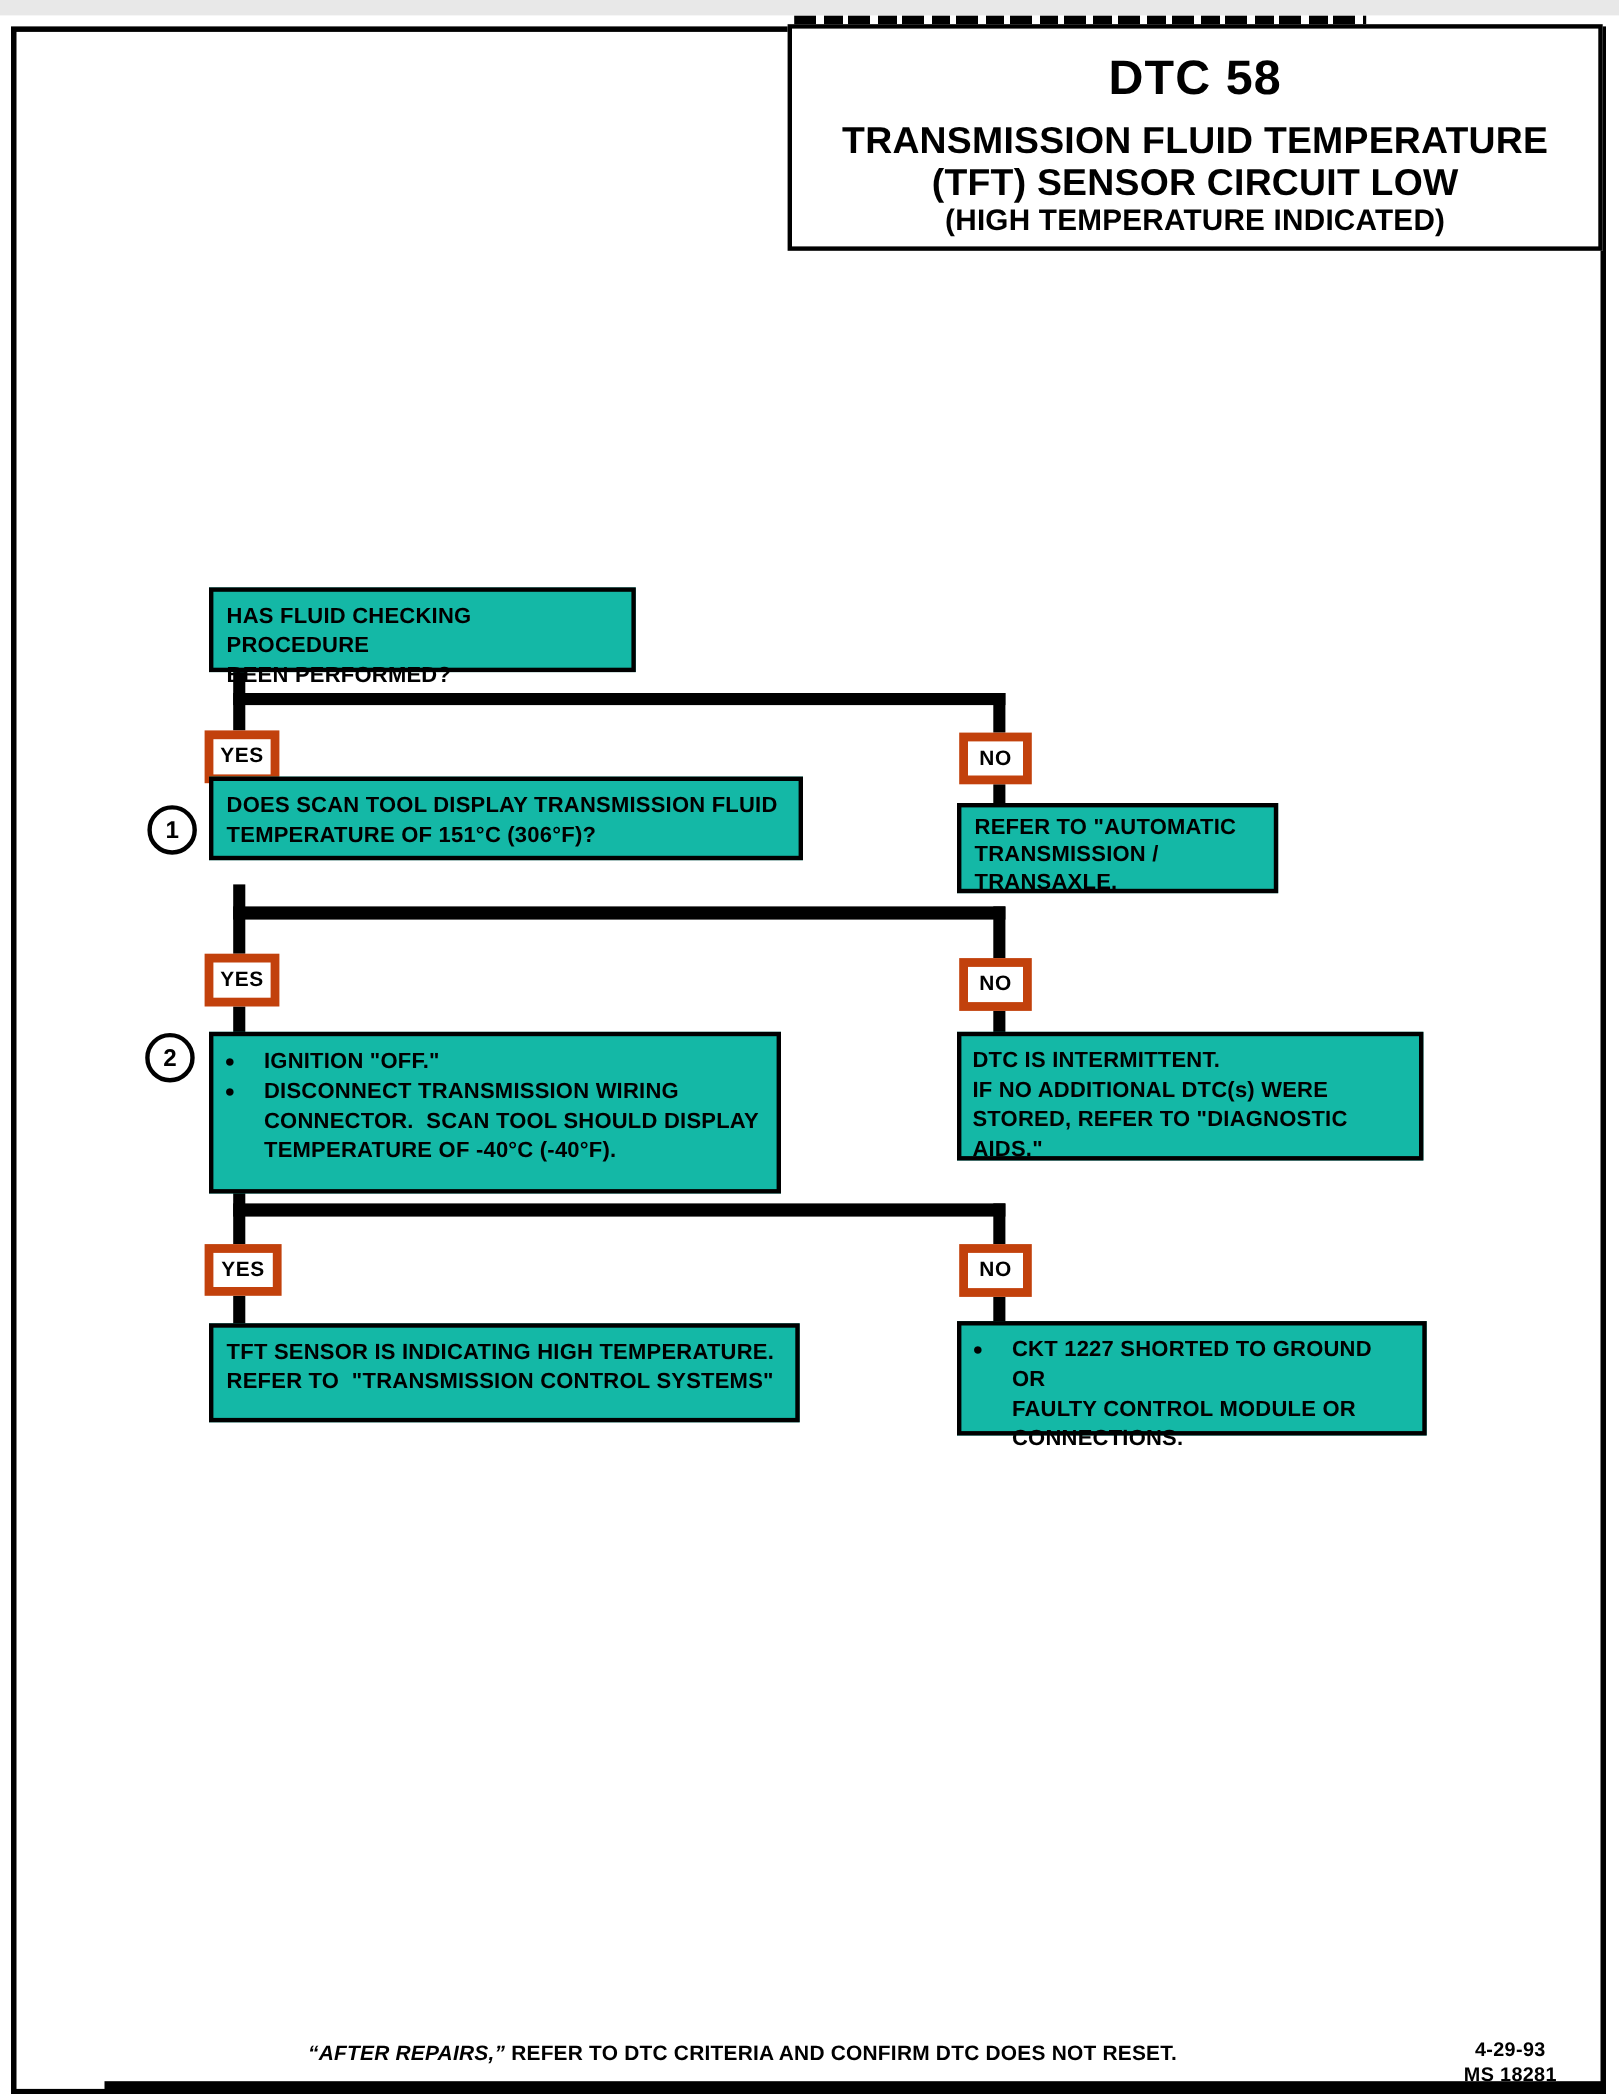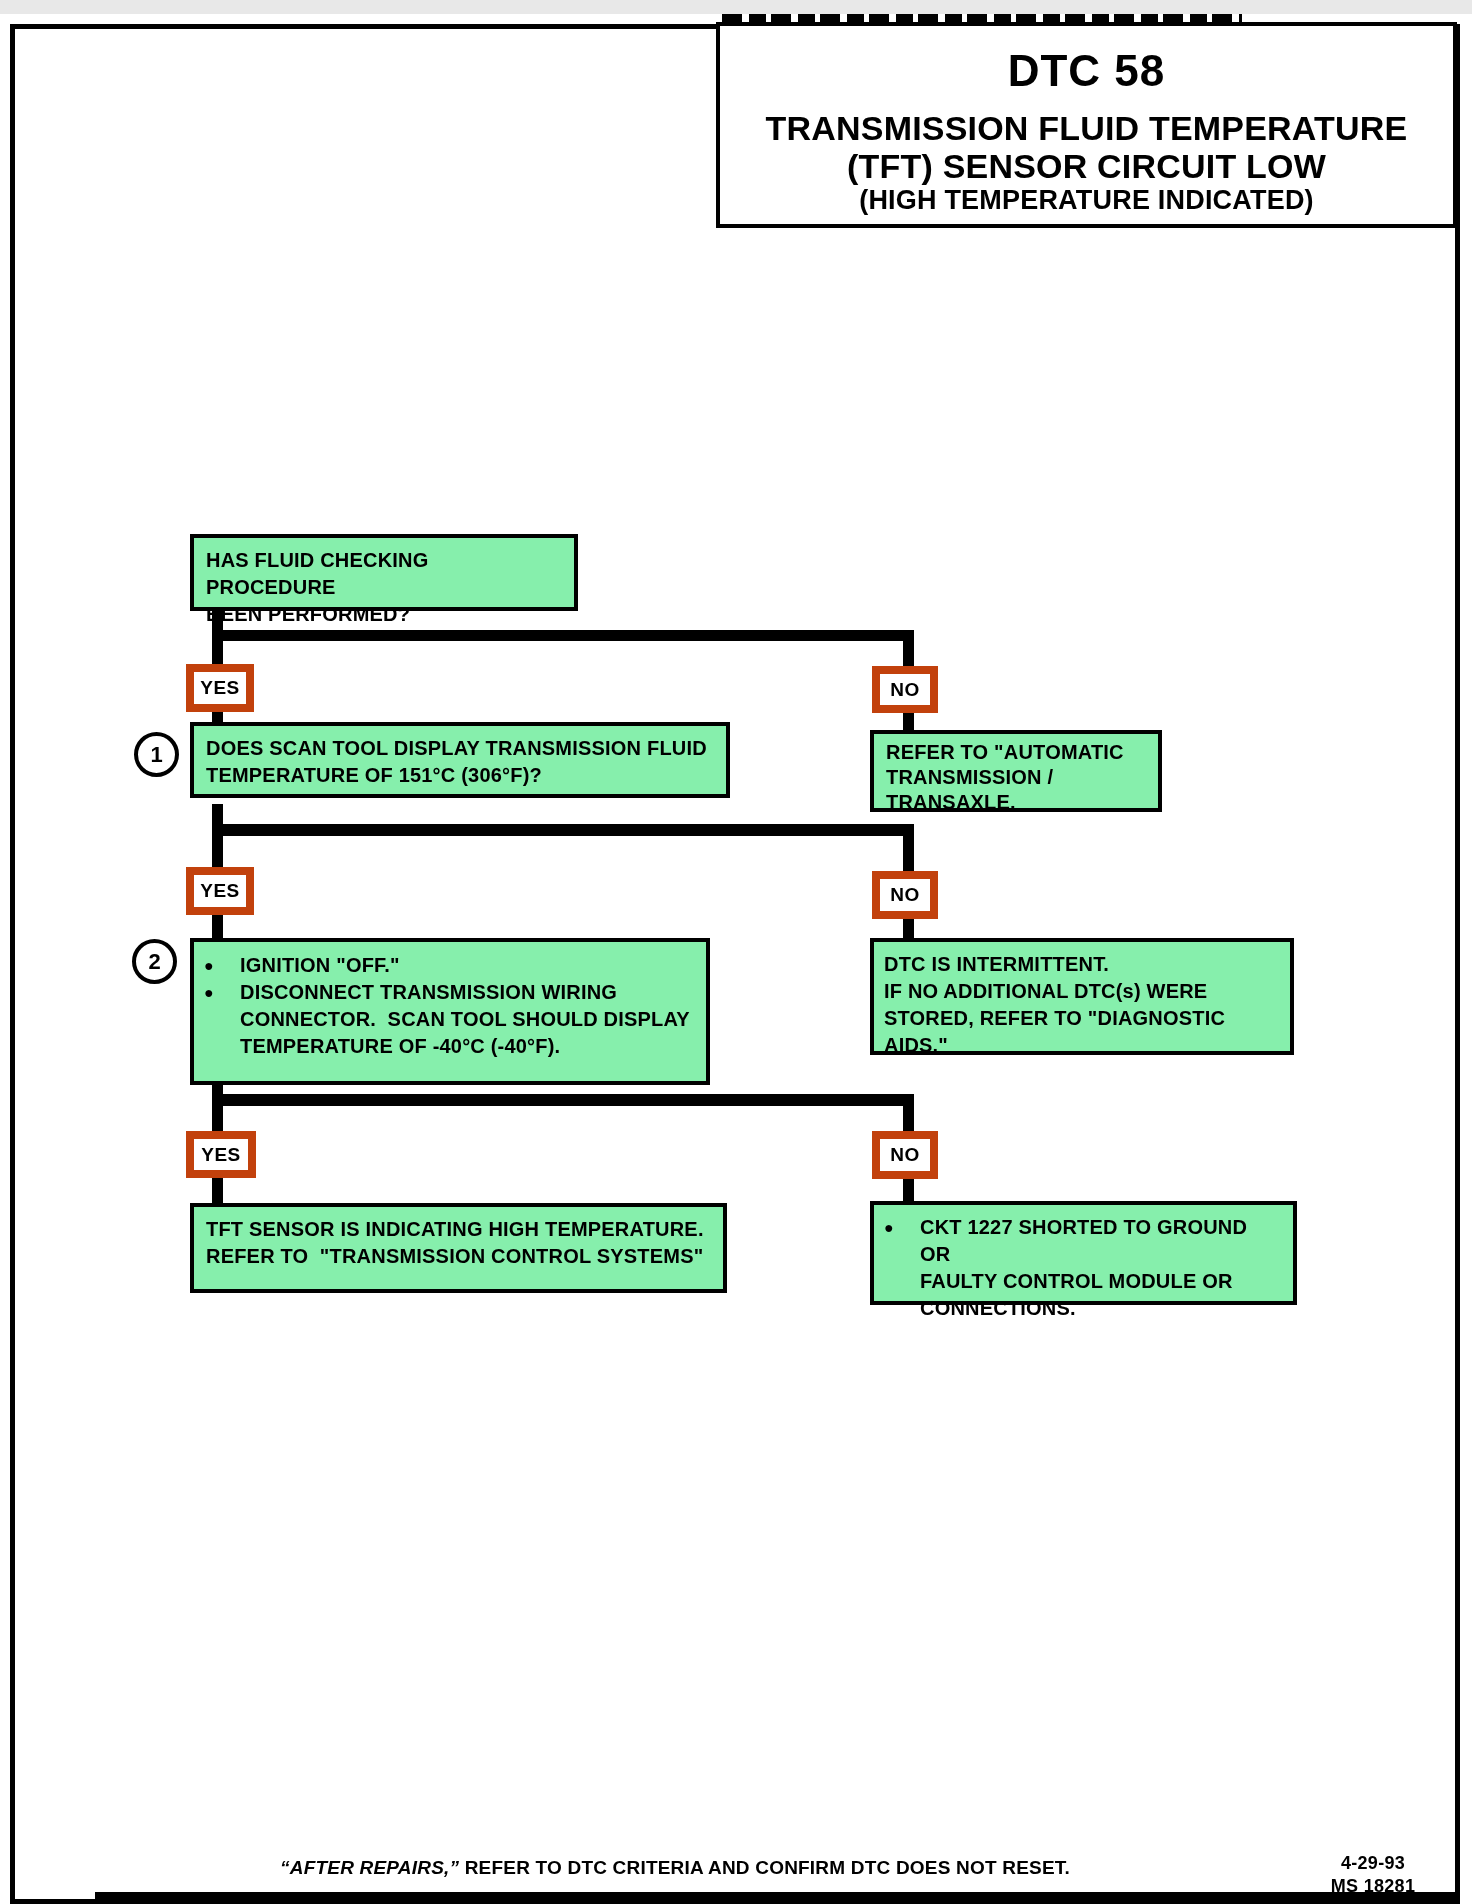--- a/index.html
+++ b/index.html
@@ -18,21 +18,21 @@
   }
   .title-box{
     position:absolute;left:716px;top:8px;width:741px;height:206px;
     border:4px solid #000;box-sizing:border-box;text-align:center;background:#fff;
   }
   .title-code{font-weight:bold;font-size:44px;letter-spacing:1px;margin-top:20px;}
   .title-l1{font-weight:bold;font-size:34px;letter-spacing:0.2px;margin-top:13px;line-height:1.12;}
   .title-l2{font-weight:bold;font-size:34px;letter-spacing:0.2px;line-height:1.12;}
   .title-l3{font-weight:bold;font-size:27px;letter-spacing:0.2px;line-height:1.15;}
   .fbox{
-    position:absolute;border:4px solid #000;box-sizing:border-box;background:#86efac;
+    position:absolute;border:4px solid #000;box-sizing:border-box;background:#14b8a6;
     font-weight:bold;font-size:20px;line-height:1.35;letter-spacing:0.2px;
     padding:9px 12px;
   }
   .fbox .ln{white-space:pre-wrap;}
   .ynbox{
     position:absolute;border:8px solid #c2410c;box-sizing:border-box;background:#fff;
     display:flex;align-items:center;justify-content:center;
     font-weight:bold;font-size:19px;letter-spacing:0.5px;
   }
   .stepcircle{
@@ -90,21 +90,21 @@
 
   <div class="fbox" style="left:190px;top:520px;width:388px;height:77px;">
     <div class="ln">HAS FLUID CHECKING PROCEDURE</div>
     <div class="ln">BEEN PERFORMED?</div>
   </div>
 
   <div class="ynbox" style="left:186px;top:650px;width:68px;height:48px;">YES</div>
   <div class="ynbox" style="left:872px;top:652px;width:66px;height:47px;">NO</div>
 
   <div class="stepcircle" style="left:134px;top:718px;">1</div>
-  <div class="fbox" style="left:190px;top:708px;width:540px;height:76px;">
+  <div class="fbox" style="left:190px;top:692px;width:540px;height:76px;">
     <div class="ln">DOES SCAN TOOL DISPLAY TRANSMISSION FLUID</div>
     <div class="ln">TEMPERATURE OF 151°C (306°F)?</div>
   </div>
 
   <div class="fbox" style="left:870px;top:716px;width:292px;height:82px;line-height:1.25;padding:6px 12px;">
     <div class="ln">REFER TO "AUTOMATIC</div>
     <div class="ln">TRANSMISSION /</div>
     <div class="ln">TRANSAXLE.</div>
   </div>
 

